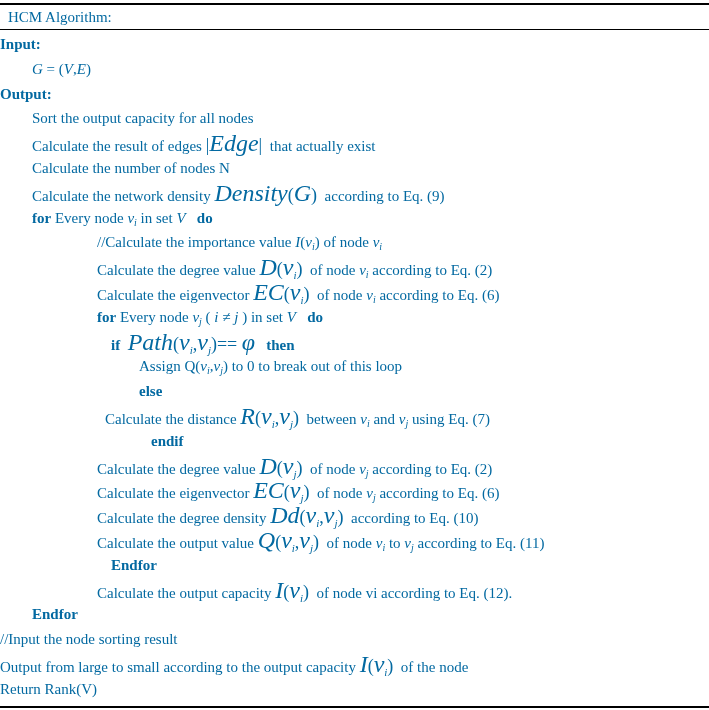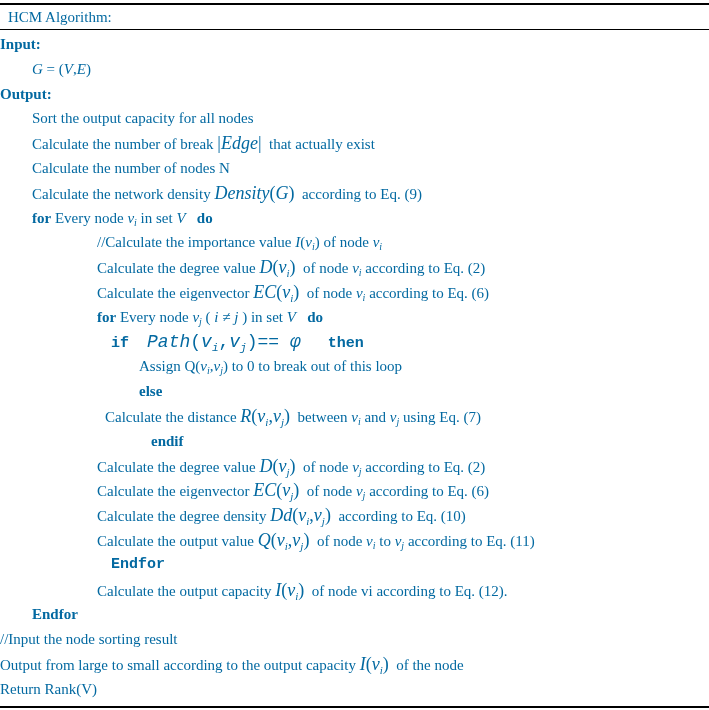--- a/index.html
+++ b/index.html
@@ -27,44 +27,44 @@
   .body { padding-top: 2px; }
   .line {
     font-size: 15px;
     height: 24.8px;
     line-height: 24.8px;
     white-space: pre;
   }
   .ind1 { }
   .ind2 { padding-left: 32px; }
   .ind3 { padding-left: 97px; }
-  .ind4 { padding-left: 111px; font-family: Liberation Mono, monospace; }
+  .ind4 { padding-left: 111px; }
   .ind5 { padding-left: 125px; margin-left: 26px; }
   .ind6 { padding-left: 139px; }
   .ind7 { padding-left: 105px; }
   .s-n  { }
   .s-b  { font-weight: 700; }
   .s-i  { font-style: italic; }
   .s-sub  { font-style: italic; font-size: 10px; vertical-align: -3px; }
-  .s-m  { font-style: italic; font-size: 18px; }
+  .s-m  { font-style: italic; font-size: 24px; }
   .s-mr { font-size: 18px; }
   .s-msub { font-style: italic; font-size: 11px; vertical-align: -4px; }
 </style>
 </head>
 <body>
 
 <div class="figure">
   <div class="frame">
     <div class="header">HCM Algorithm:</div>
     <div class="body">
         <div class="line ind1"><span class="s-b">Input:</span></div>
         <div class="line ind2"><span class="s-i">G</span><span class="s-n"> = (</span><span class="s-i">V</span><span class="s-n">,</span><span class="s-i">E</span><span class="s-n">)</span></div>
         <div class="line ind1"><span class="s-b">Output:</span></div>
         <div class="line ind2"><span class="s-n">Sort the output capacity for all nodes</span></div>
-        <div class="line ind2"><span class="s-n">Calculate the number of break </span><span class="s-mr">|</span><span class="s-m">Edge</span><span class="s-mr">|</span><span class="s-n">  that actually exist</span></div>
+        <div class="line ind2"><span class="s-n">Calculate the result of edges </span><span class="s-mr">|</span><span class="s-m">Edge</span><span class="s-mr">|</span><span class="s-n">  that actually exist</span></div>
         <div class="line ind2"><span class="s-n">Calculate the number of nodes N</span></div>
         <div class="line ind2"><span class="s-n">Calculate the network density </span><span class="s-m">Density</span><span class="s-mr">(</span><span class="s-m">G</span><span class="s-mr">)</span><span class="s-n">  according to Eq. (9)</span></div>
         <div class="line ind2"><span class="s-b">for</span><span class="s-n"> Every node </span><span class="s-i">v</span><span class="s-sub">i</span><span class="s-n"> in set </span><span class="s-i">V</span><span class="s-n">   </span><span class="s-b">do</span></div>
         <div class="line ind3"><span class="s-n">//Calculate the importance value </span><span class="s-i">I</span><span class="s-n">(</span><span class="s-i">v</span><span class="s-sub">i</span><span class="s-n">) of node </span><span class="s-i">v</span><span class="s-sub">i</span></div>
         <div class="line ind3"><span class="s-n">Calculate the degree value </span><span class="s-m">D</span><span class="s-mr">(</span><span class="s-m">v</span><span class="s-msub">i</span><span class="s-mr">)</span><span class="s-n">  of node </span><span class="s-i">v</span><span class="s-sub">i</span><span class="s-n"> according to Eq. (2)</span></div>
         <div class="line ind3"><span class="s-n">Calculate the eigenvector </span><span class="s-m">EC</span><span class="s-mr">(</span><span class="s-m">v</span><span class="s-msub">i</span><span class="s-mr">)</span><span class="s-n">  of node </span><span class="s-i">v</span><span class="s-sub">i</span><span class="s-n"> according to Eq. (6)</span></div>
         <div class="line ind3"><span class="s-b">for</span><span class="s-n"> Every node </span><span class="s-i">v</span><span class="s-sub">j</span><span class="s-n"> ( </span><span class="s-i">i</span><span class="s-n"> ≠ </span><span class="s-i">j</span><span class="s-n"> ) in set </span><span class="s-i">V</span><span class="s-n">   </span><span class="s-b">do</span></div>
         <div class="line ind4"><span class="s-b">if</span><span class="s-n">  </span><span class="s-m">Path</span><span class="s-mr">(</span><span class="s-m">v</span><span class="s-msub">i</span><span class="s-mr">,</span><span class="s-m">v</span><span class="s-msub">j</span><span class="s-mr">)</span><span class="s-mr">== </span><span class="s-m">φ</span><span class="s-n">   </span><span class="s-b">then</span></div>
         <div class="line ind6"><span class="s-n">Assign Q(</span><span class="s-i">v</span><span class="s-sub">i</span><span class="s-n">,</span><span class="s-i">v</span><span class="s-sub">j</span><span class="s-n">) to 0 to break out of this loop</span></div>
         <div class="line ind6"><span class="s-b">else</span></div>

